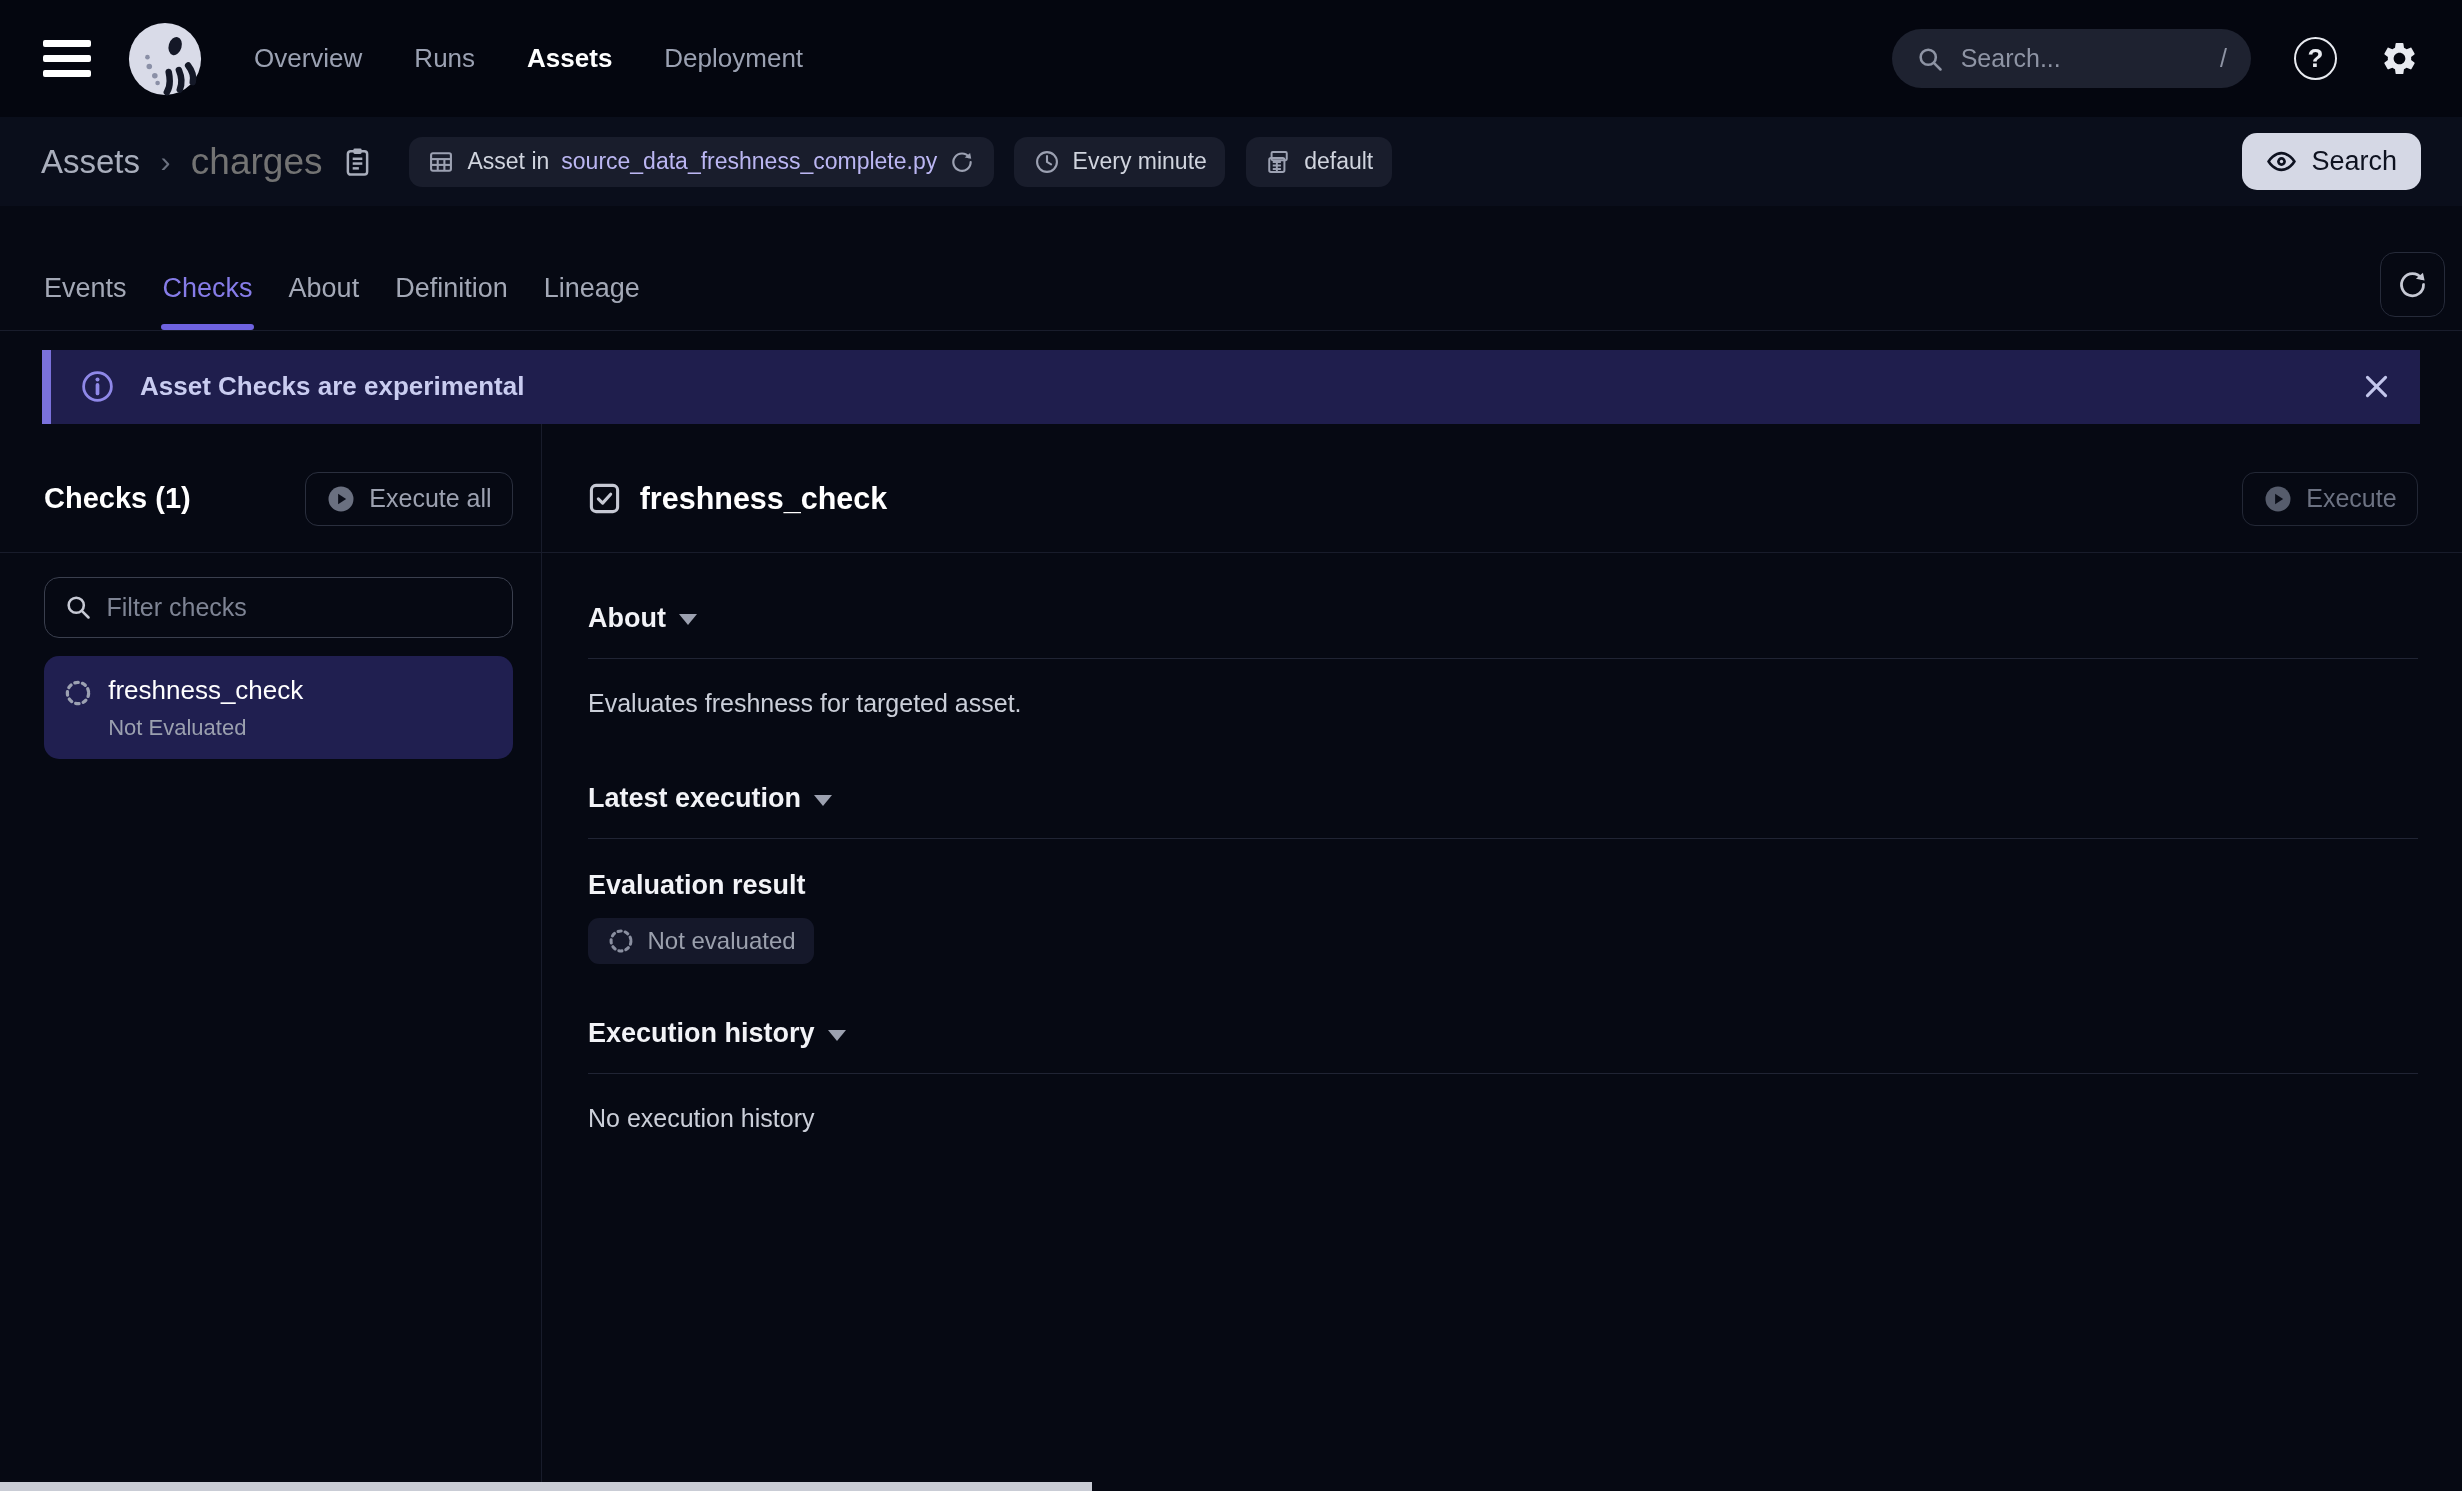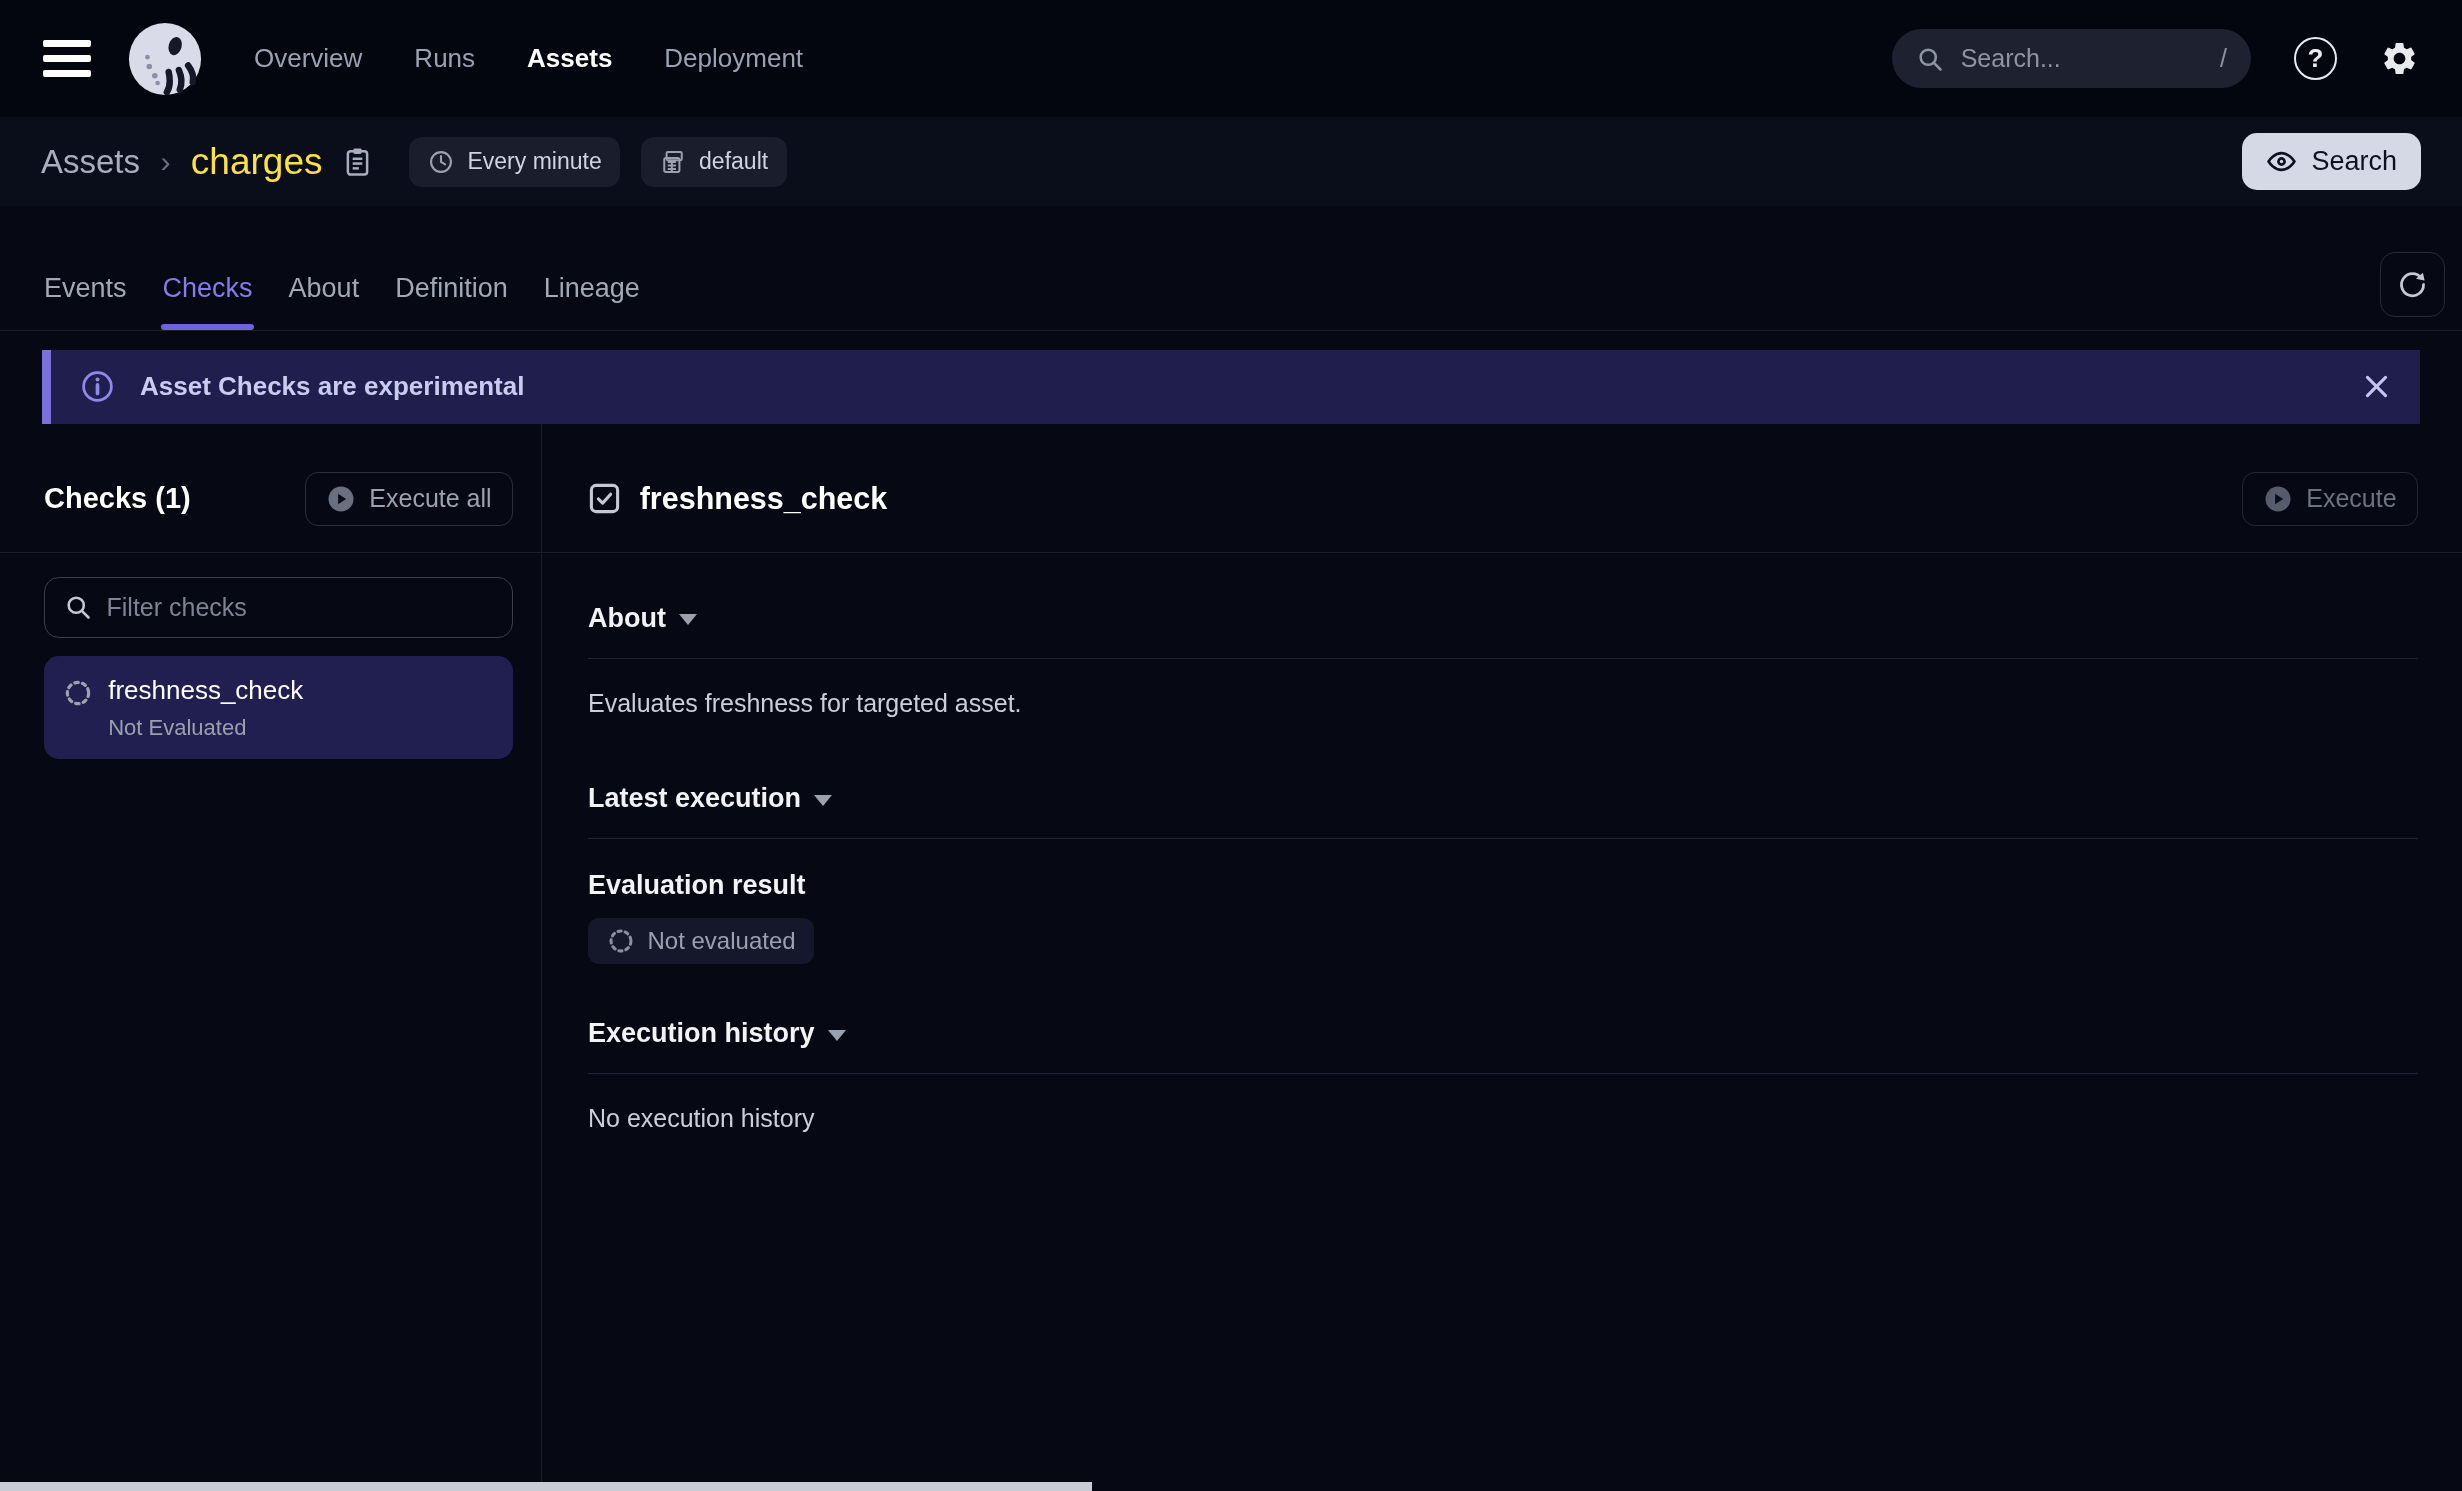--- a/index.html
+++ b/index.html
@@ -19,21 +19,21 @@
     align-items:center;gap:16.7px;padding:0 24px;font-size:25px;color:#8E94A4;cursor:text;}
   .search .slash{margin-left:auto;color:#8E94A4;}
   .help-btn{width:43px;height:43px;border:2.8px solid #E8EAF0;border-radius:50%;color:#E8EAF0;
     font-size:26px;font-weight:700;display:flex;align-items:center;justify-content:center;cursor:pointer;}
   .gear-btn{display:flex;cursor:pointer;color:#E8EAF0;}
 
   
   .crumb-row{height:89px;display:flex;align-items:center;padding:0 41px;background:#0A0E1B;}
   .crumb-parent{font-size:33px;color:#A9AEBC;cursor:pointer;}
   .crumb-sep{font-size:30px;color:#6B7180;margin:0 20.4px;}
-  .crumb-current{font-size:37px;color:#fde047;font-weight:500;}
+  .crumb-current{font-size:37px;color:#737373;font-weight:500;}
   .copy-icon{margin-left:18.5px;display:flex;color:#A9AEBC;cursor:pointer;}
   .tag-group{display:flex;gap:20.4px;margin-left:35px;}
   .tag{height:50px;background:#191D2C;border-radius:13px;display:flex;align-items:center;
     gap:12px;padding:0 18.5px;font-size:23px;color:#D0D4DE;cursor:default;}
   .tag .link{color:#BBB6F2;cursor:pointer;}
   .tag .ticon{display:flex;color:#9CA1B2;}
   .observe-btn{margin-left:auto;height:57px;border-radius:15px;background:#D5D8E5;color:#0E1220;
     font-size:27px;font-weight:500;display:flex;align-items:center;gap:14px;padding:0 24px;cursor:pointer;}
 
   
@@ -155,20 +155,39 @@
         <rect x="9" y="2.5" width="6" height="4" rx="1" fill="currentColor" stroke="none"></rect>
         <line x1="8.5" y1="10" x2="15.5" y2="10"></line>
         <line x1="8.5" y1="13.5" x2="15.5" y2="13.5"></line>
         <line x1="8.5" y1="17" x2="13" y2="17"></line>
       </svg>
   </span>
   <div class="tag-group">
     <div class="tag">
       <span class="ticon">
         <svg viewBox="0 0 24 24" width="28" height="28" fill="none" stroke="currentColor" stroke-width="1.8">
+            <rect x="3.5" y="4.5" width="17" height="15" rx="1.5"></rect>
+            <line x1="3.5" y1="9.5" x2="20.5" y2="9.5"></line>
+            <line x1="9.2" y1="9.5" x2="9.2" y2="19.5"></line>
+            <line x1="14.9" y1="9.5" x2="14.9" y2="19.5"></line>
+            <line x1="3.5" y1="14.5" x2="20.5" y2="14.5"></line>
+          </svg>
+      </span>
+      <span>Asset in </span>
+      <span class="link">source_data_freshness_complete.py</span>
+      <span class="ticon">
+        <svg viewBox="0 0 24 24" width="26" height="26" fill="none" stroke="currentColor" stroke-width="2">
+            <path d="M18.5 7.5 A 8 8 0 1 0 20 12" stroke-linecap="round"></path>
+            <polygon points="14.5,7.8 20.5,9 19.5,3.6" fill="currentColor" stroke="none"></polygon>
+          </svg>
+      </span>
+    </div>
+    <div class="tag">
+      <span class="ticon">
+        <svg viewBox="0 0 24 24" width="28" height="28" fill="none" stroke="currentColor" stroke-width="1.8">
             <circle cx="12" cy="12" r="8.5"></circle>
             <path d="M12 7v5l3.5 2" stroke-linecap="round"></path>
           </svg>
       </span>
       <span>Every minute</span>
     </div>
     <div class="tag">
       <span class="ticon">
         <svg viewBox="0 0 24 24" width="28" height="28" fill="none" stroke="currentColor" stroke-width="1.7">
             <rect x="6.5" y="3.5" width="13" height="7" rx="1"></rect>

